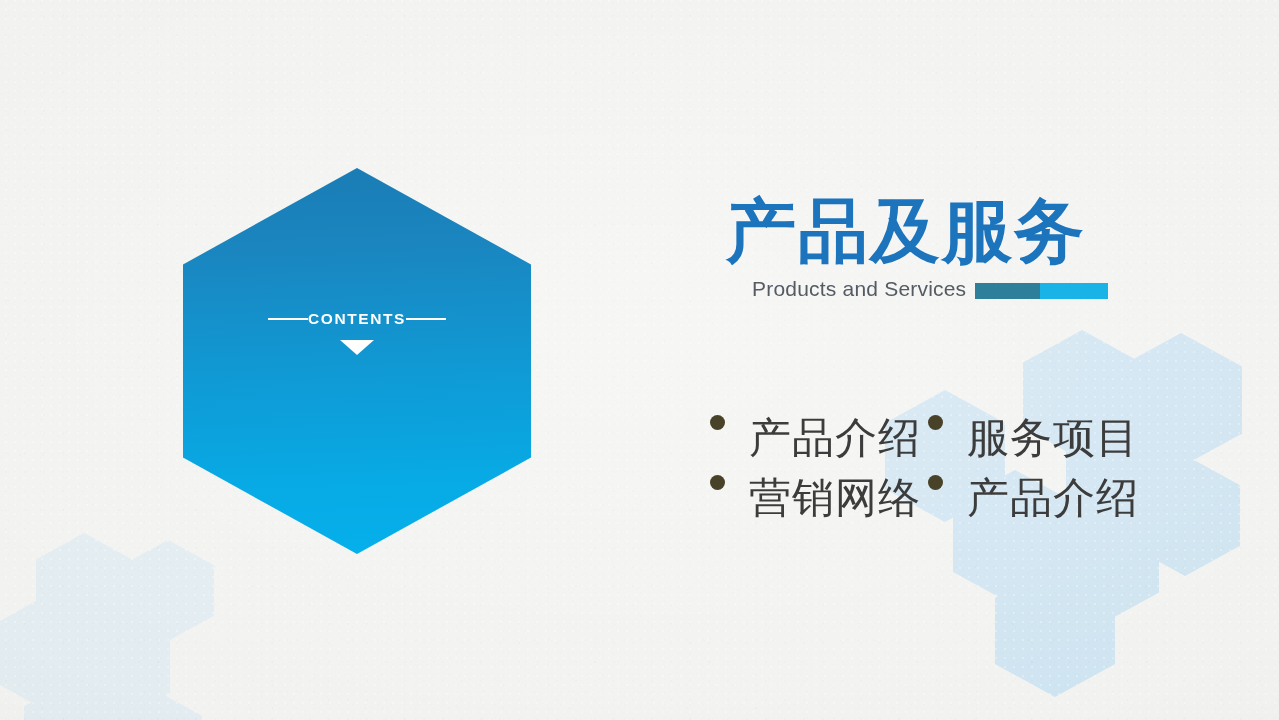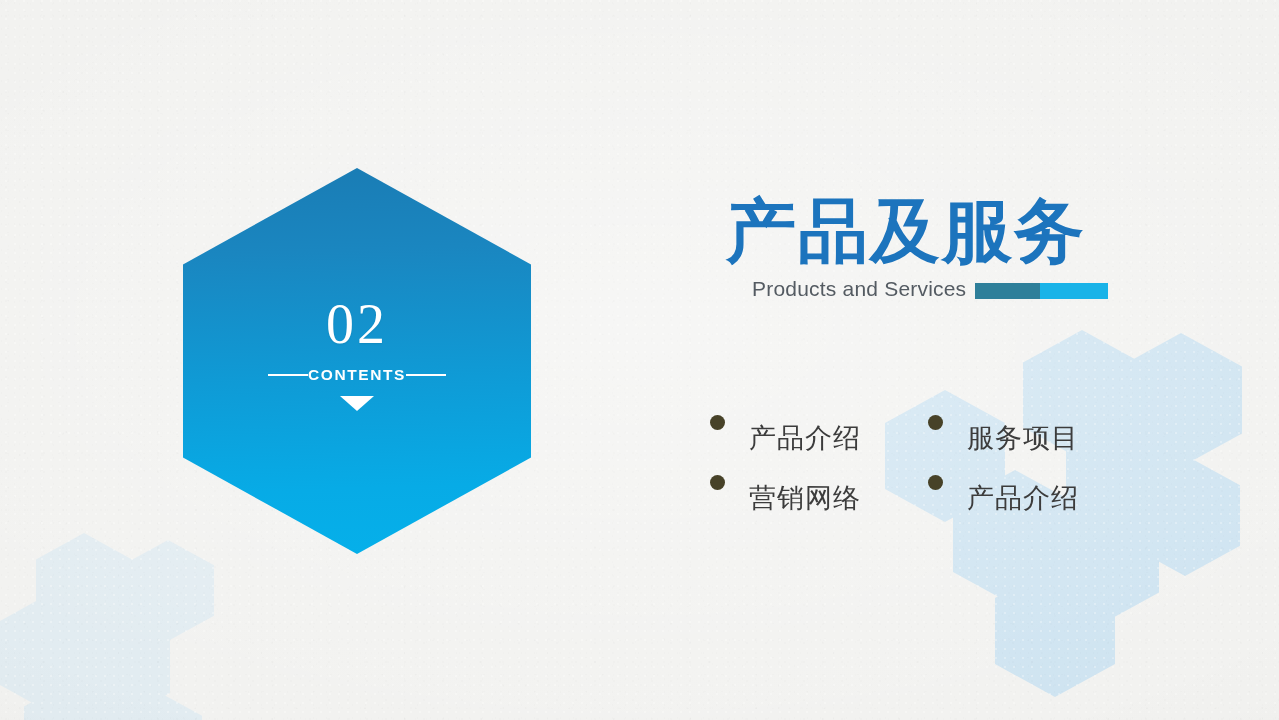--- a/index.html
+++ b/index.html
@@ -163,21 +163,21 @@
     gap: 24px;
   }
   .bullet-dot {
     flex: 0 0 auto;
     width: 15px;
     height: 15px;
     border-radius: 50%;
     background: #474228;
   }
   .bullet-label {
-    font-size: 27px;
+    font-size: 42px;
     color: #3c3c3c;
     letter-spacing: 1px;
     white-space: nowrap;
     margin-top: 32px;
   }
 </style>
 </head>
 <body>
 
 <div id="slide">
@@ -200,21 +200,20 @@
       <div class="hex hex-right" style="left: 1037px; top: 492px; width: 122px; height: 134px;"></div>
       <div class="hex hex-right" style="left: 1130px; top: 455px; width: 110px; height: 121px;"></div>
       <div class="hex hex-right" style="left: 995px; top: 565px; width: 120px; height: 132px;"></div>
     </div>
 
   <div class="texture"></div>
   <div class="vignette"></div>
 
   <div id="contents-hex">
     <div class="inner">
-      <div id="hex-number">02</div>
       <div id="contents-row">
         <span class="rule"></span>
         <span id="hex-caption">CONTENTS</span>
         <span class="rule"></span>
       </div>
       <div id="hex-arrow"></div>
     </div>
   </div>
 
   <div id="title-block">

